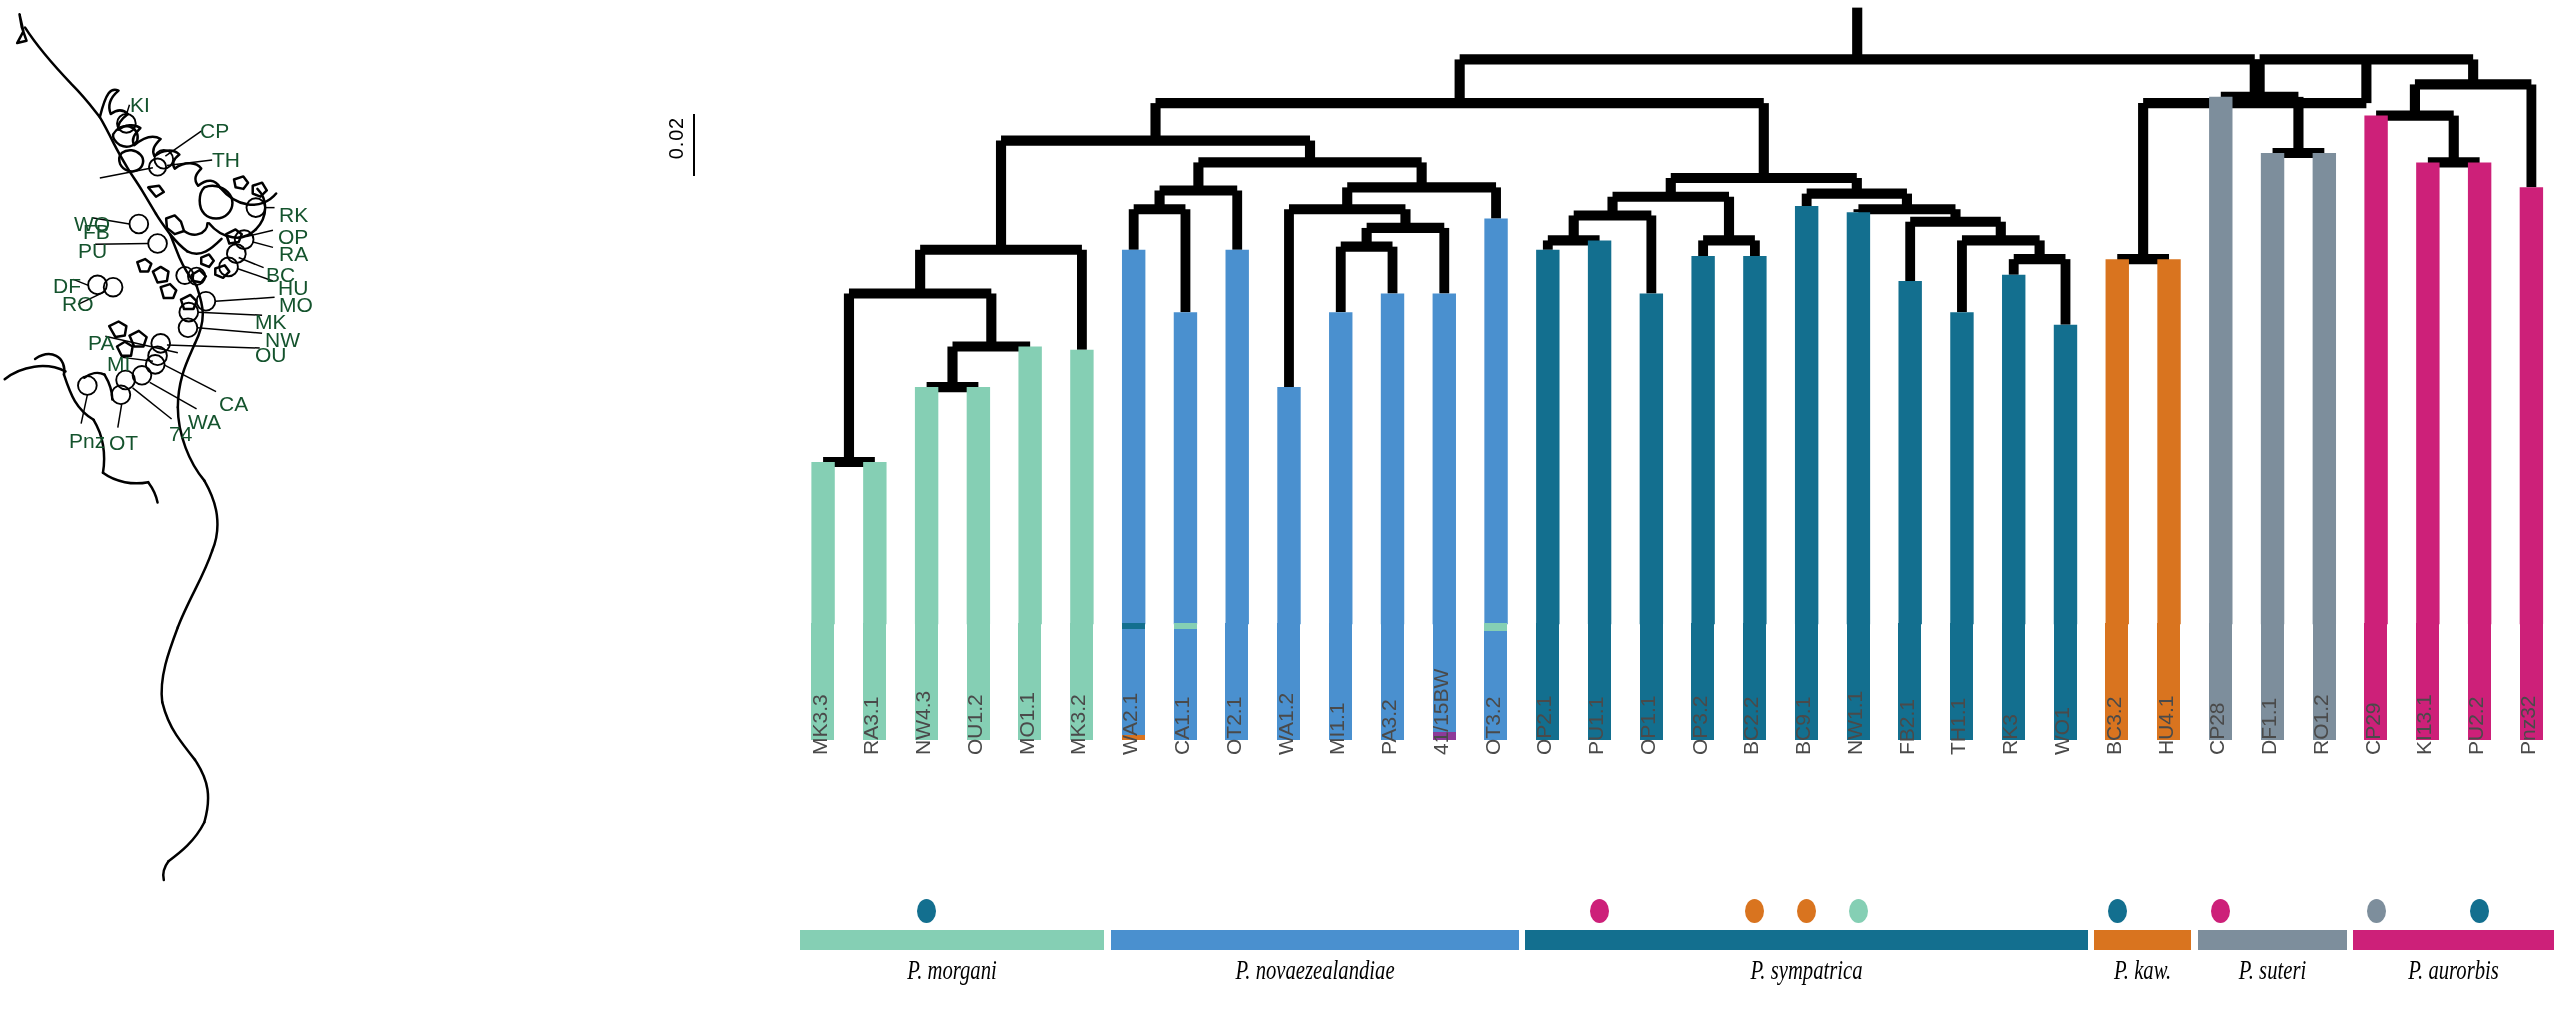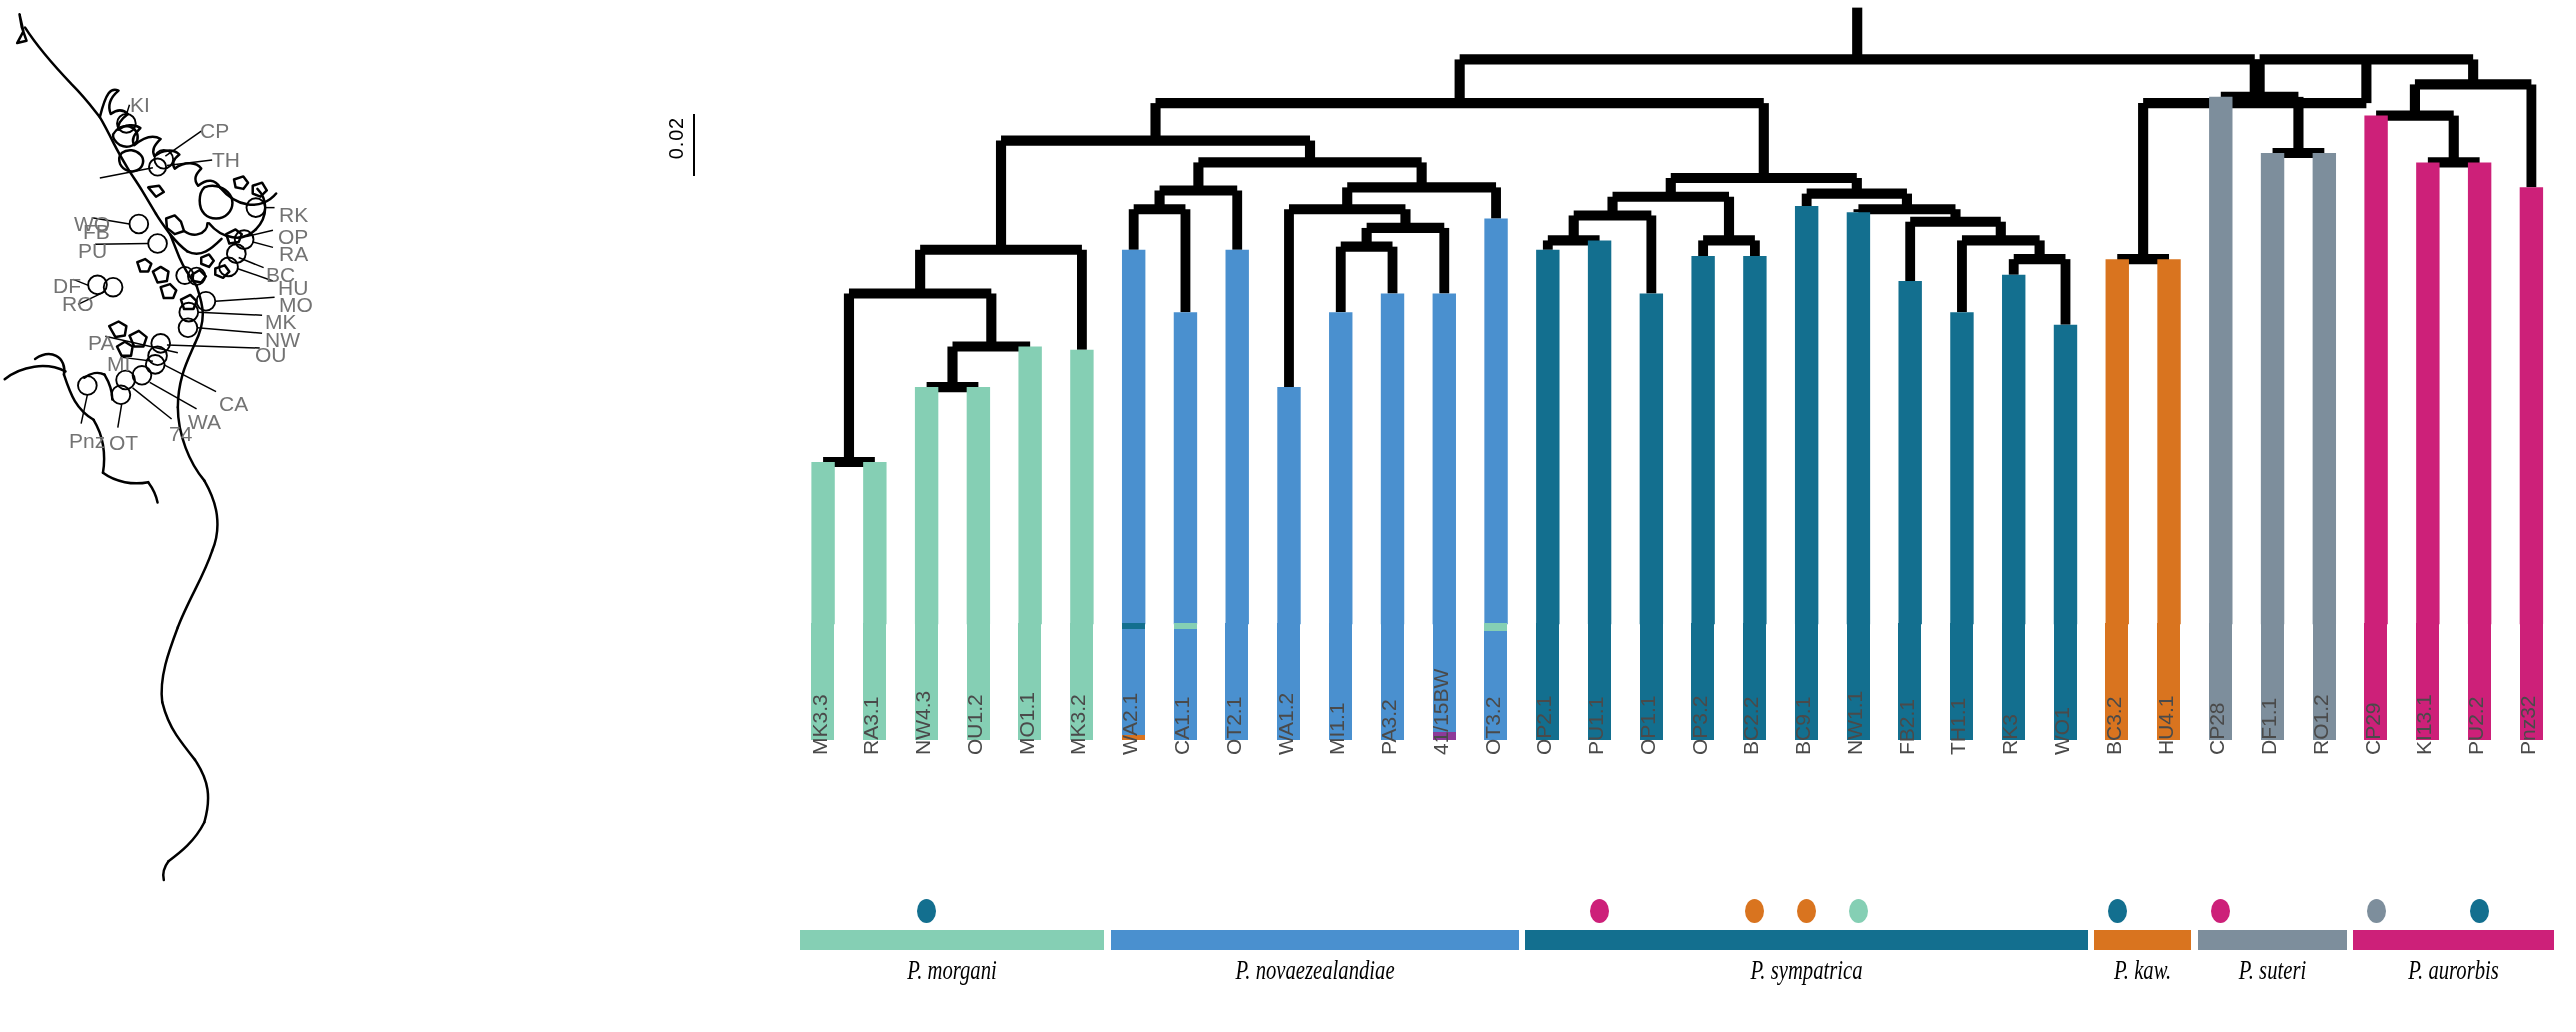--- a/index.html
+++ b/index.html
@@ -1,21 +1,21 @@
 <!DOCTYPE html>
 <html style="font-size:12.5px"><head>
 <meta charset="utf-8">
 <style>
   html,body{margin:0;padding:0;background:#ffffff;}
   body{width:2576px;height:1033px;font-family:"Liberation Sans",sans-serif;position:relative;overflow:hidden;}
   #fig{position:absolute;inset:0;}
   .panel{position:absolute;}
   
   #map-panel{left:0;top:0;width:624px;height:1033px;}
-  .map-label{position:absolute;font-family:"Liberation Sans",sans-serif;font-size:21px;color:#737373;white-space:nowrap;}
+  .map-label{position:absolute;font-family:"Liberation Sans",sans-serif;font-size:21px;color:#14532d;white-space:nowrap;}
   
   #tree-panel{left:624px;top:0;width:1952px;height:1033px;}
   .scalebar-line{position:absolute;background:#000;width:2.3px;}
   .scalebar-text{position:absolute;font-size:20px;color:#000;
      writing-mode:vertical-rl;transform:rotate(180deg);letter-spacing:0.8px;}
   .tip-label{position:absolute;font-size:21px;color:#4a4a4a;
      writing-mode:vertical-rl;transform:rotate(180deg);white-space:nowrap;
      transform-origin:left top;}
   .dot{position:absolute;border-radius:50%;}
   .clade-bar{position:absolute;}
@@ -150,21 +150,21 @@
         <div class="map-label" style="left: 279px; top: 203px;">RK</div>
         <div class="map-label" style="left: 278px; top: 225px;">OP</div>
         <div class="map-label" style="left: 74px; top: 212px;">WO</div>
         <div class="map-label" style="left: 279px; top: 242px;">RA</div>
         <div class="map-label" style="left: 78px; top: 239px;">PU</div>
         <div class="map-label" style="left: 266px; top: 263px;">BC</div>
         <div class="map-label" style="left: 278px; top: 276px;">HU</div>
         <div class="map-label" style="left: 53px; top: 274px;">DF</div>
         <div class="map-label" style="left: 279px; top: 293px;">MO</div>
         <div class="map-label" style="left: 62px; top: 292px;">RO</div>
-        <div class="map-label" style="left: 265px; top: 310px; text-align: center;">MK</div>
+        <div class="map-label" style="left: 255px; top: 310px; text-align: center;">MK</div>
         <div class="map-label" style="left: 265px; top: 328px;">NW</div>
         <div class="map-label" style="left: 88px; top: 331px;">PA</div>
         <div class="map-label" style="left: 255px; top: 343px;">OU</div>
         <div class="map-label" style="left: 107px; top: 352px;">MI</div>
         <div class="map-label" style="left: 219px; top: 392px;">CA</div>
         <div class="map-label" style="left: 188px; top: 410px;">WA</div>
         <div class="map-label" style="left: 169px; top: 422px;">74</div>
         <div class="map-label" style="left: 69px; top: 429px;">Pnz</div>
         <div class="map-label" style="left: 109px; top: 431px;">OT</div>
       </div>

